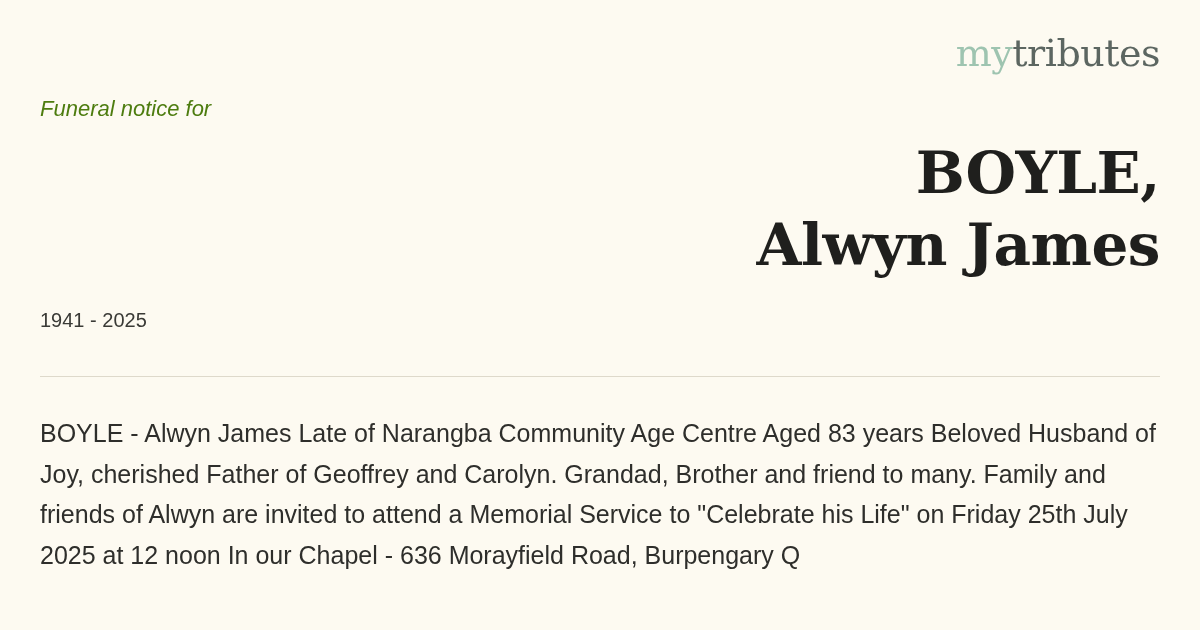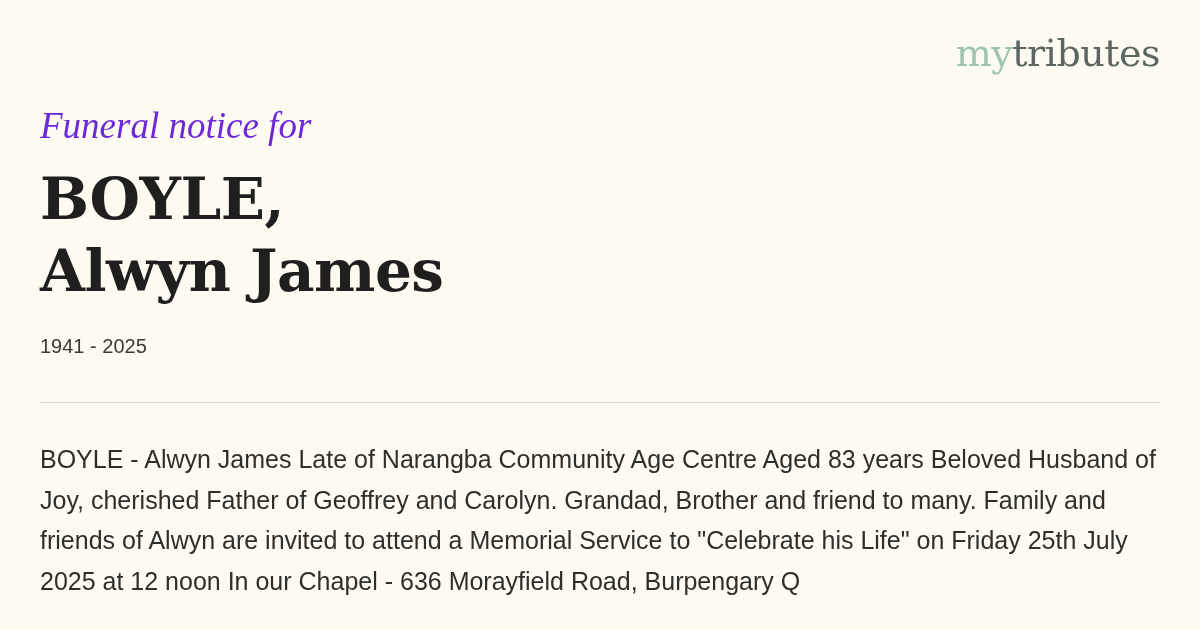--- a/index.html
+++ b/index.html
@@ -12,60 +12,61 @@
     background: #fdfaf1;
     font-family: "Liberation Sans", sans-serif;
     color: #2e2e2b;
     overflow: hidden;
   }
   .page {
     position: relative;
     width: 1200px;
     height: 630px;
     box-sizing: border-box;
-    padding: 16px 40px;
+    padding: 8px 40px;
   }
   .brand {
     position: absolute;
     top: 34px;
     right: 40px;
     font-family: "DejaVu Serif", serif;
     font-size: 38px;
     letter-spacing: -0.5px;
     line-height: 1;
     white-space: nowrap;
   }
   .brand .brand-my {
     color: #9ec4b0;
   }
   .brand .brand-tributes {
     color: #5c6661;
   }
   .kicker {
     margin: 0;
     padding-top: 88px;
-    font-family: Liberation Serif, serif;
+    font-family: Liberation Sans, sans-serif;
     font-style: italic;
     font-weight: 400;
-    font-size: 37px;
+    font-size: 22px;
     line-height: 1.2;
-    color: #6d28d9;
+    color: #4d7c0f;
   }
   .notice-name {
     margin: 0;
     padding-top: 16px;
     font-family: "DejaVu Serif", serif;
     font-weight: 700;
     font-size: 58px;
     line-height: 1.24;
     letter-spacing: -0.5px;
     color: #1f1f1d;
   }
   .notice-name .name-line {
     display: block;
+    text-align: right;
   }
   .years {
     margin: 0;
     padding-top: 26px;
     font-size: 20px;
     line-height: 1.2;
     color: #3a3a36;
   }
   .divider {
     margin-top: 44px;

